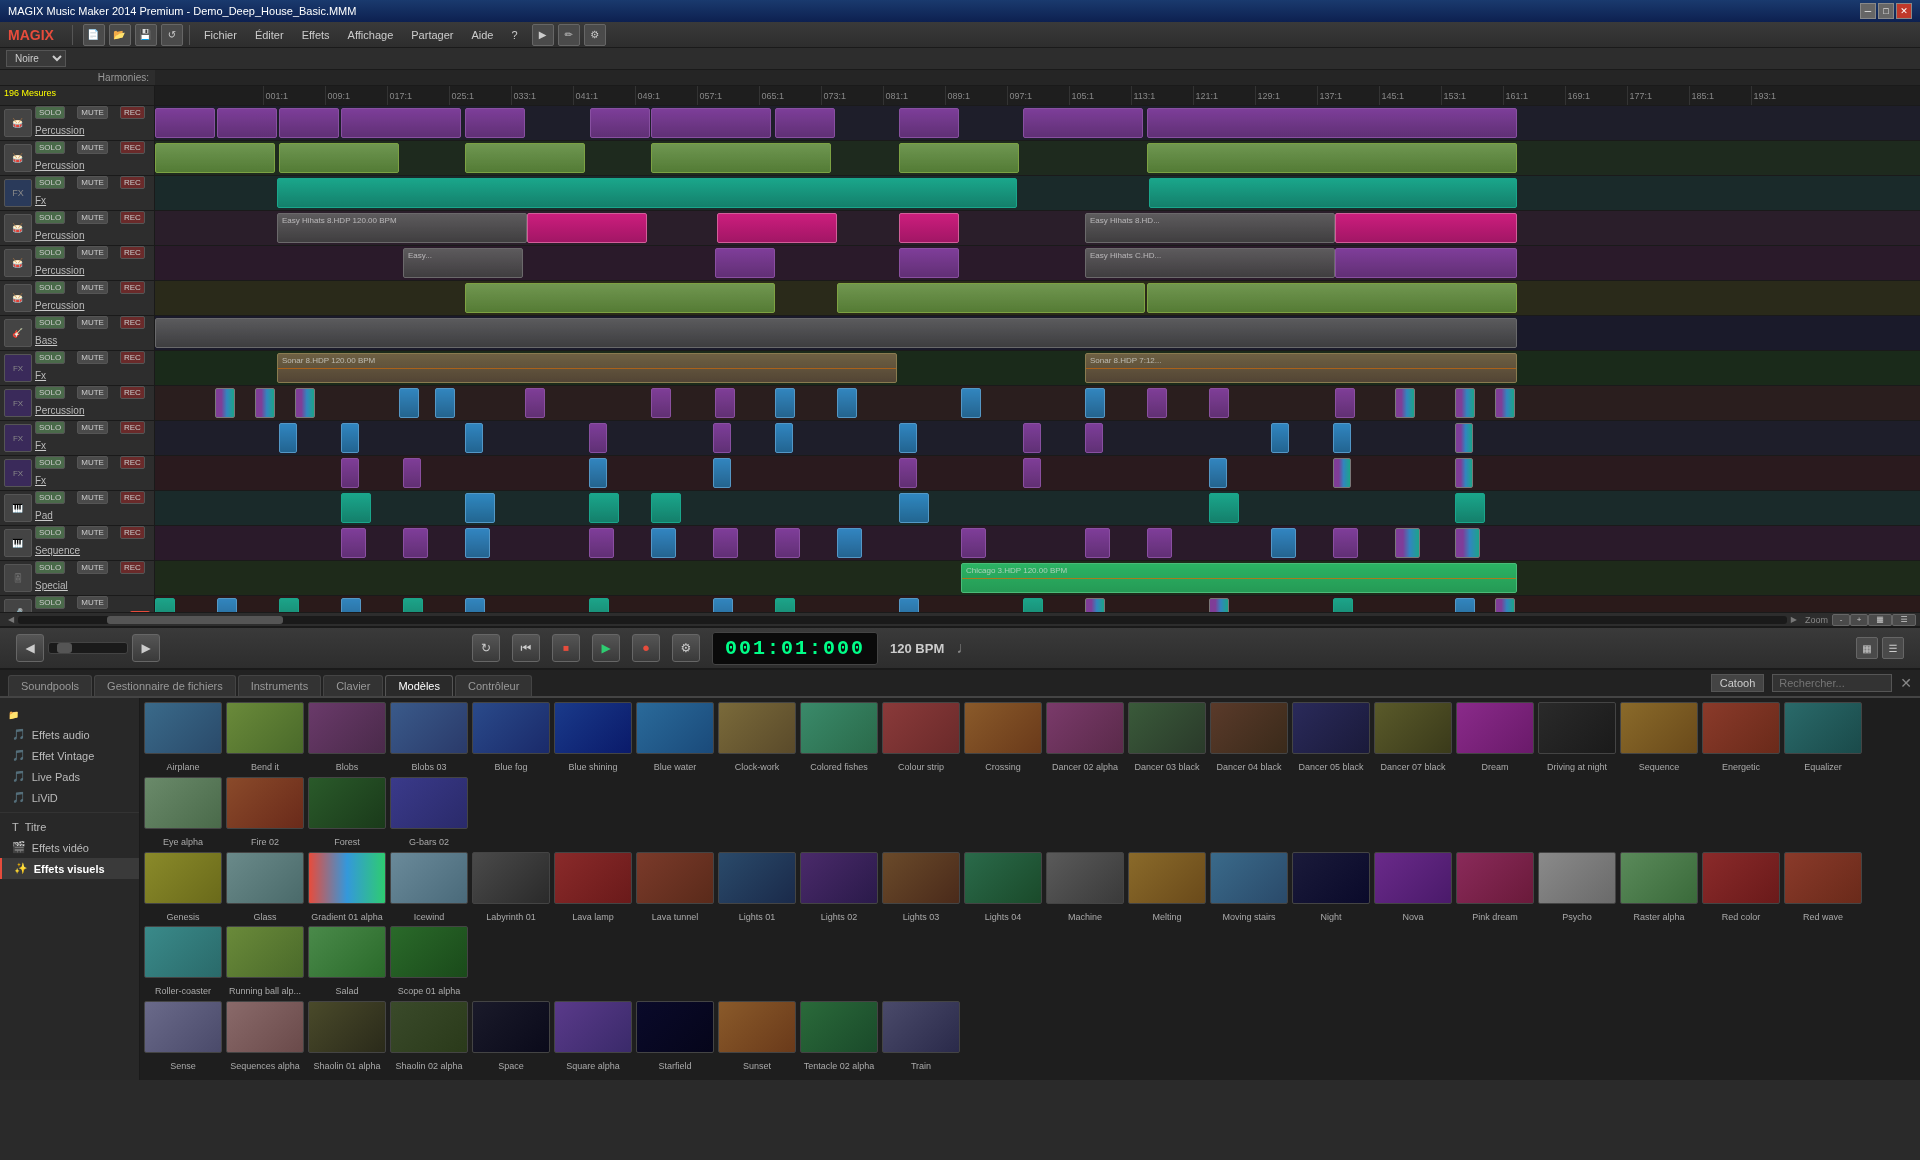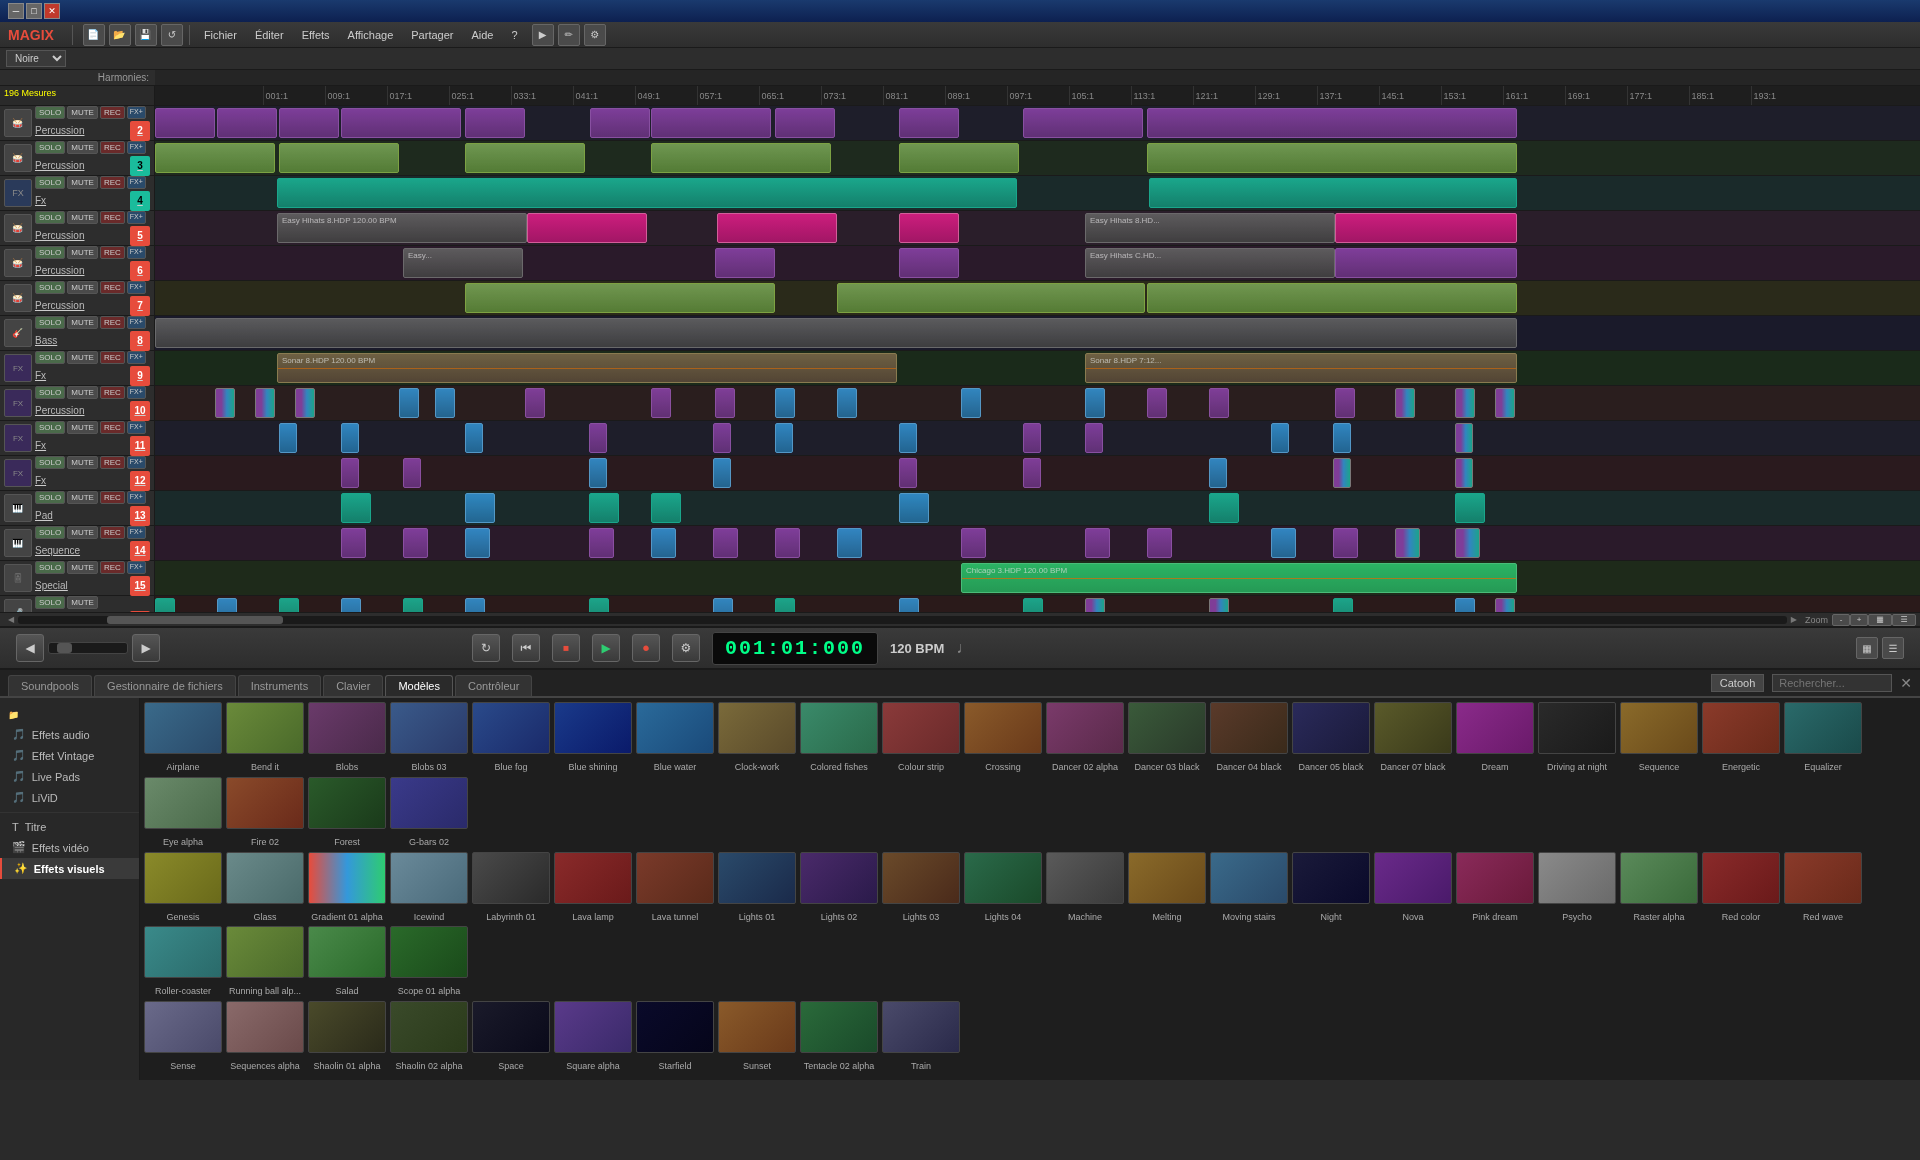--- a/index.html
+++ b/index.html
@@ -194,21 +194,21 @@
       flex-shrink: 0;
     }
     .track-controls {
       display: flex;
       flex-direction: column;
       gap: 2px;
       flex: 1;
     }
     .track-buttons {
       display: flex;
-      gap: 2px;
+      gap: 12px;
     }
     .btn-solo, .btn-mute, .btn-rec {
       font-size: 8px;
       padding: 1px 3px;
       border: 1px solid #555;
       border-radius: 2px;
       cursor: pointer;
       color: #ccc;
     }
     .btn-solo { background: #4a6a4a; }
@@ -548,20 +548,21 @@
     .zoom-label {
       font-size: 9px;
       color: #888;
       padding: 0 4px;
     }
   </style>
 </head>
 <body>
 
 <div id="title-bar">
+  <span class="title-text">MAGIX Music Maker 2014 Premium - Demo_Deep_House_Basic.MMM</span>
   <div class="window-controls">
     <div class="win-btn">─</div>
     <div class="win-btn">□</div>
     <div class="win-btn close">✕</div>
   </div>
 </div>
 
 <div id="menu-bar">
   <span class="menu-logo">MAGIX</span>
   <div class="menu-separator"></div>

